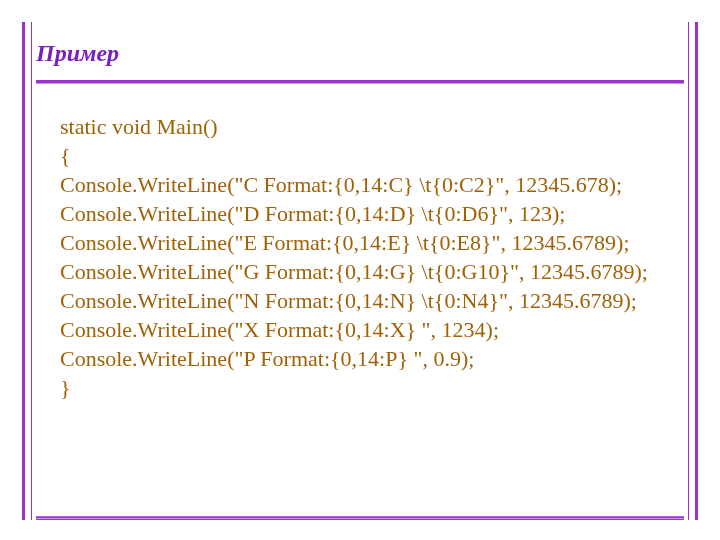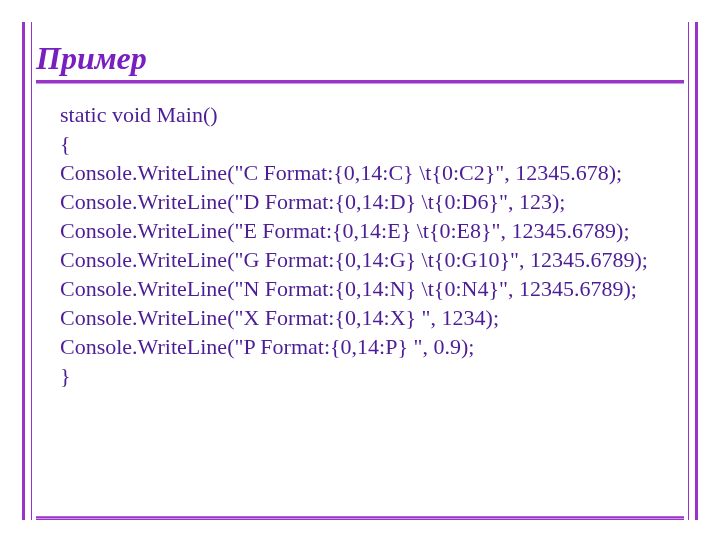--- a/index.html
+++ b/index.html
@@ -62,33 +62,33 @@
     position: absolute;
     left: 0; right: 0;
     top: 1px;
     height: 1px;
     background: #c899e0;
   }
   .title {
     position: absolute;
     left: 36px;
     top: 40px;
-    font-size: 32px;
+    font-size: 24px;
     font-style: italic;
     font-weight: bold;
     color: #7a1fbf;
   }
   .body {
     position: absolute;
     left: 60px;
     right: 50px;
-    top: 100px;
+    top: 112px;
     font-size: 22px;
     line-height: 1.32;
-    color: #4c1d95;
+    color: #a16207;
     white-space: pre-wrap;
     word-wrap: break-word;
   }
 </style>
 </head>
 <body>
 
 <div class="slide">
   <div class="left-rule"></div>
   <div class="right-rule"></div>

